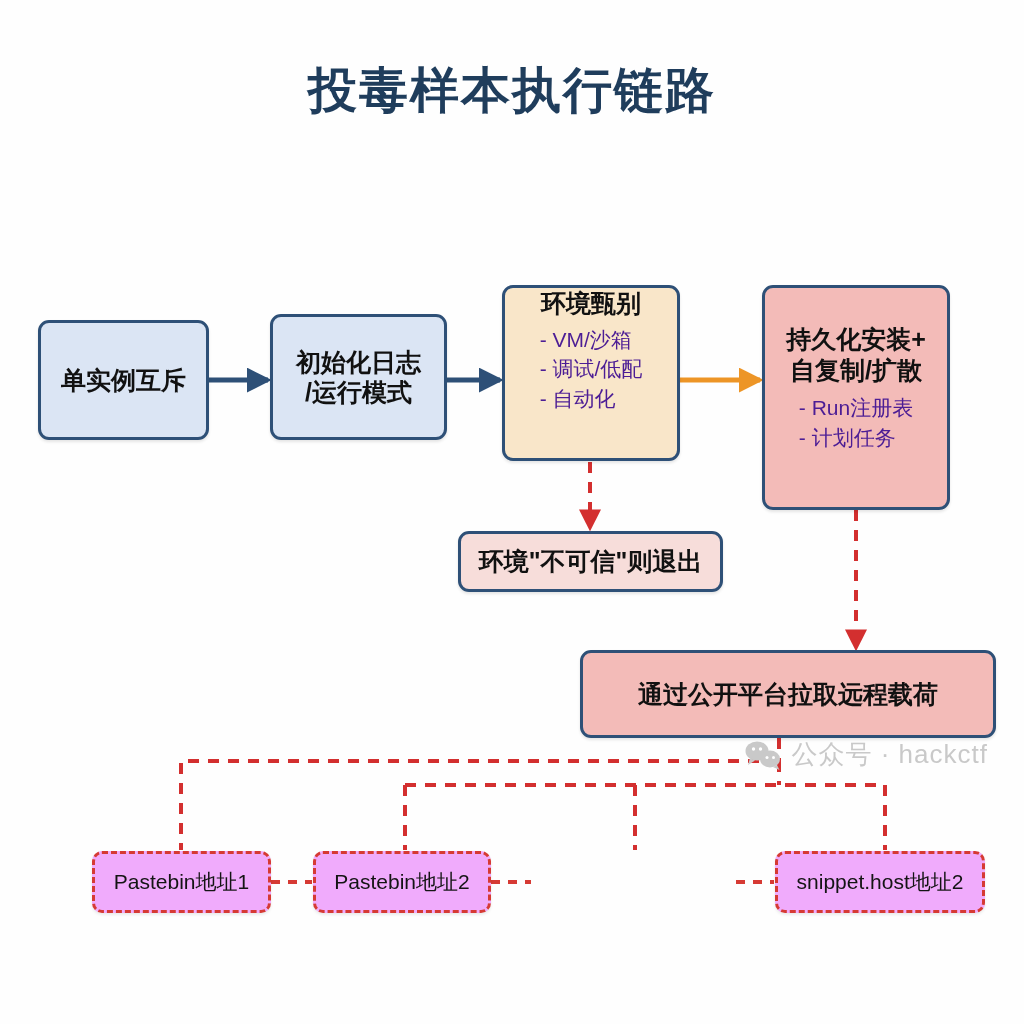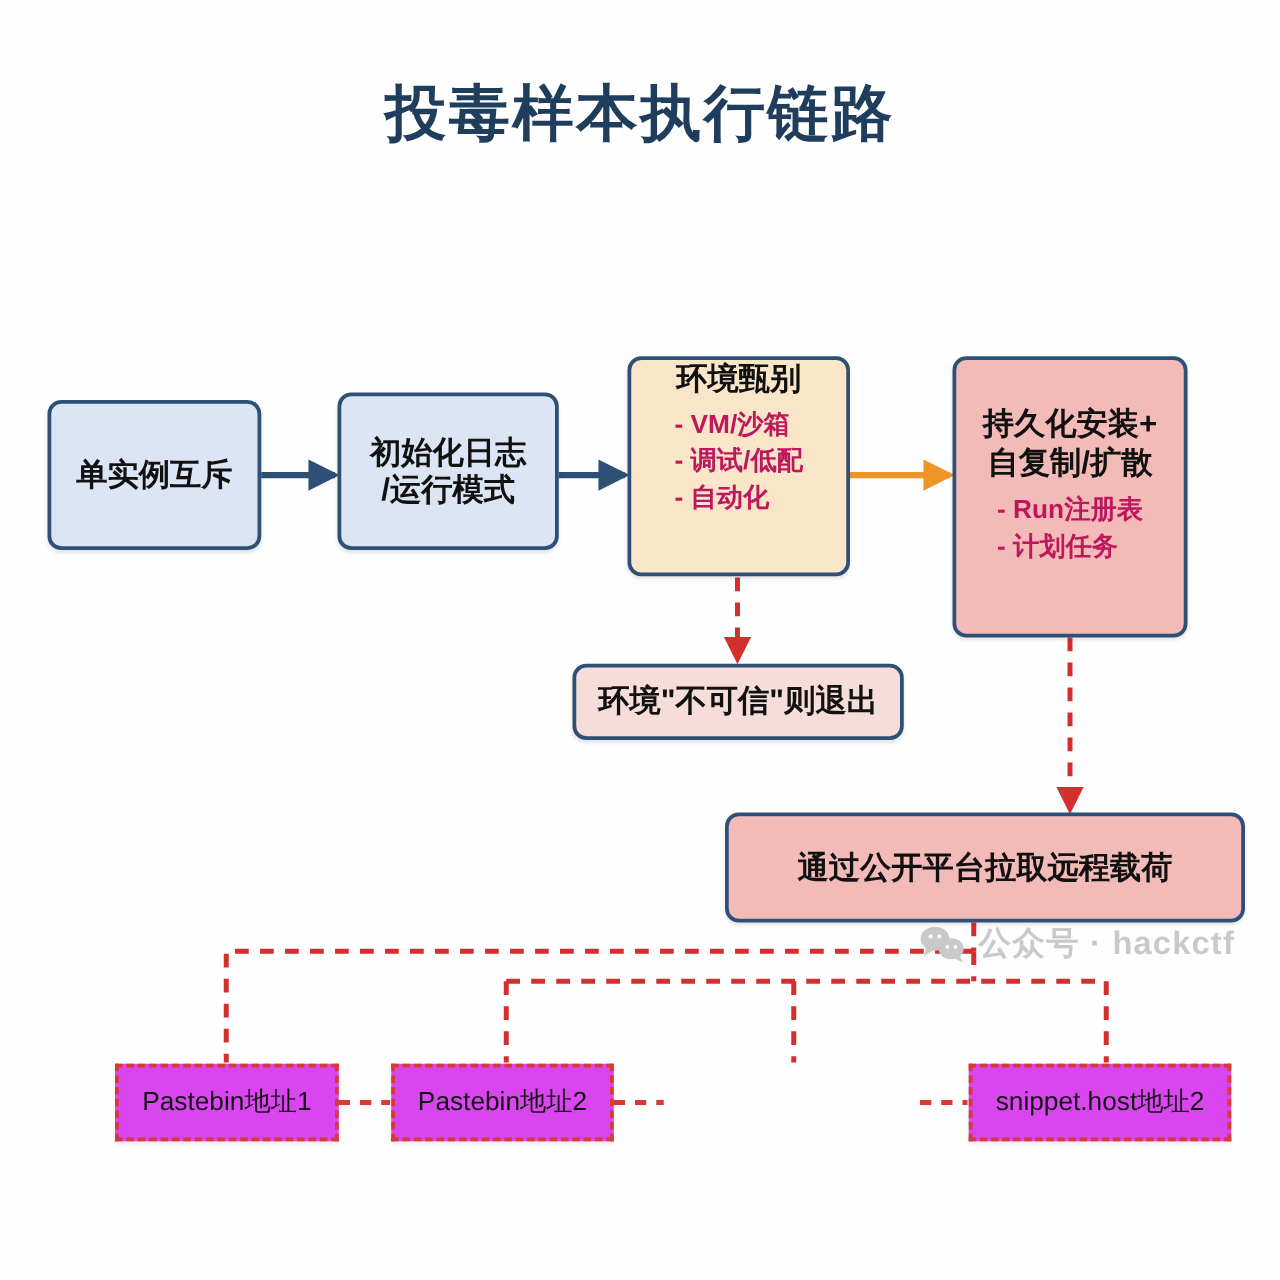--- a/index.html
+++ b/index.html
@@ -52,23 +52,23 @@
     text-align: center;
     border-radius: 11px;
   }
 
   .node .ttl {
     font-weight: bold;
     color: #111111;
     line-height: 1.22;
   }
   .node .sub {
-    color: #be185d;
+    color: #4c1d95;
     line-height: 1.42;
-    font-weight: bold;
+    font-weight: normal;
   }
 
   
   .blue {
     background: #dbe5f4;
     border: 3px solid #2e5077;
     box-shadow: 0 2px 3px rgba(0,0,0,0.10);
   }
   .blue .ttl { font-size: 25px; }
 
@@ -93,42 +93,41 @@
   
   .lightpink {
     background: #f7ddda;
     border: 3px solid #2e5077;
     box-shadow: 0 2px 3px rgba(0,0,0,0.10);
   }
   .lightpink .ttl { font-size: 25px; }
 
   
   .leaf {
-    background: #d946ef;
+    background: #f0abfc;
     border: 3px dashed #d63a34;
-    border-radius: 0;
+    border-radius: 10px;
     box-shadow: 0 2px 3px rgba(0,0,0,0.08);
   }
   .leaf .ttl { font-size: 21px; font-weight: normal; color: #141414; }
 
   .sublist { margin-top: 2px; }
   .sublist div { white-space: pre; }
 
   
   .watermark {
     position: absolute;
     right: 36px;
     bottom: 24px;
     display: flex;
     align-items: center;
     gap: 10px;
     color: #c9c9c9;
     font-size: 26px;
     letter-spacing: 1px;
-    font-weight: bold;
   }
   .watermark .wm-icon { display: block; }
 </style>
 </head>
 <body>
 
 <div id="canvas">
 
   <div class="title">投毒样本执行链路</div>
 

